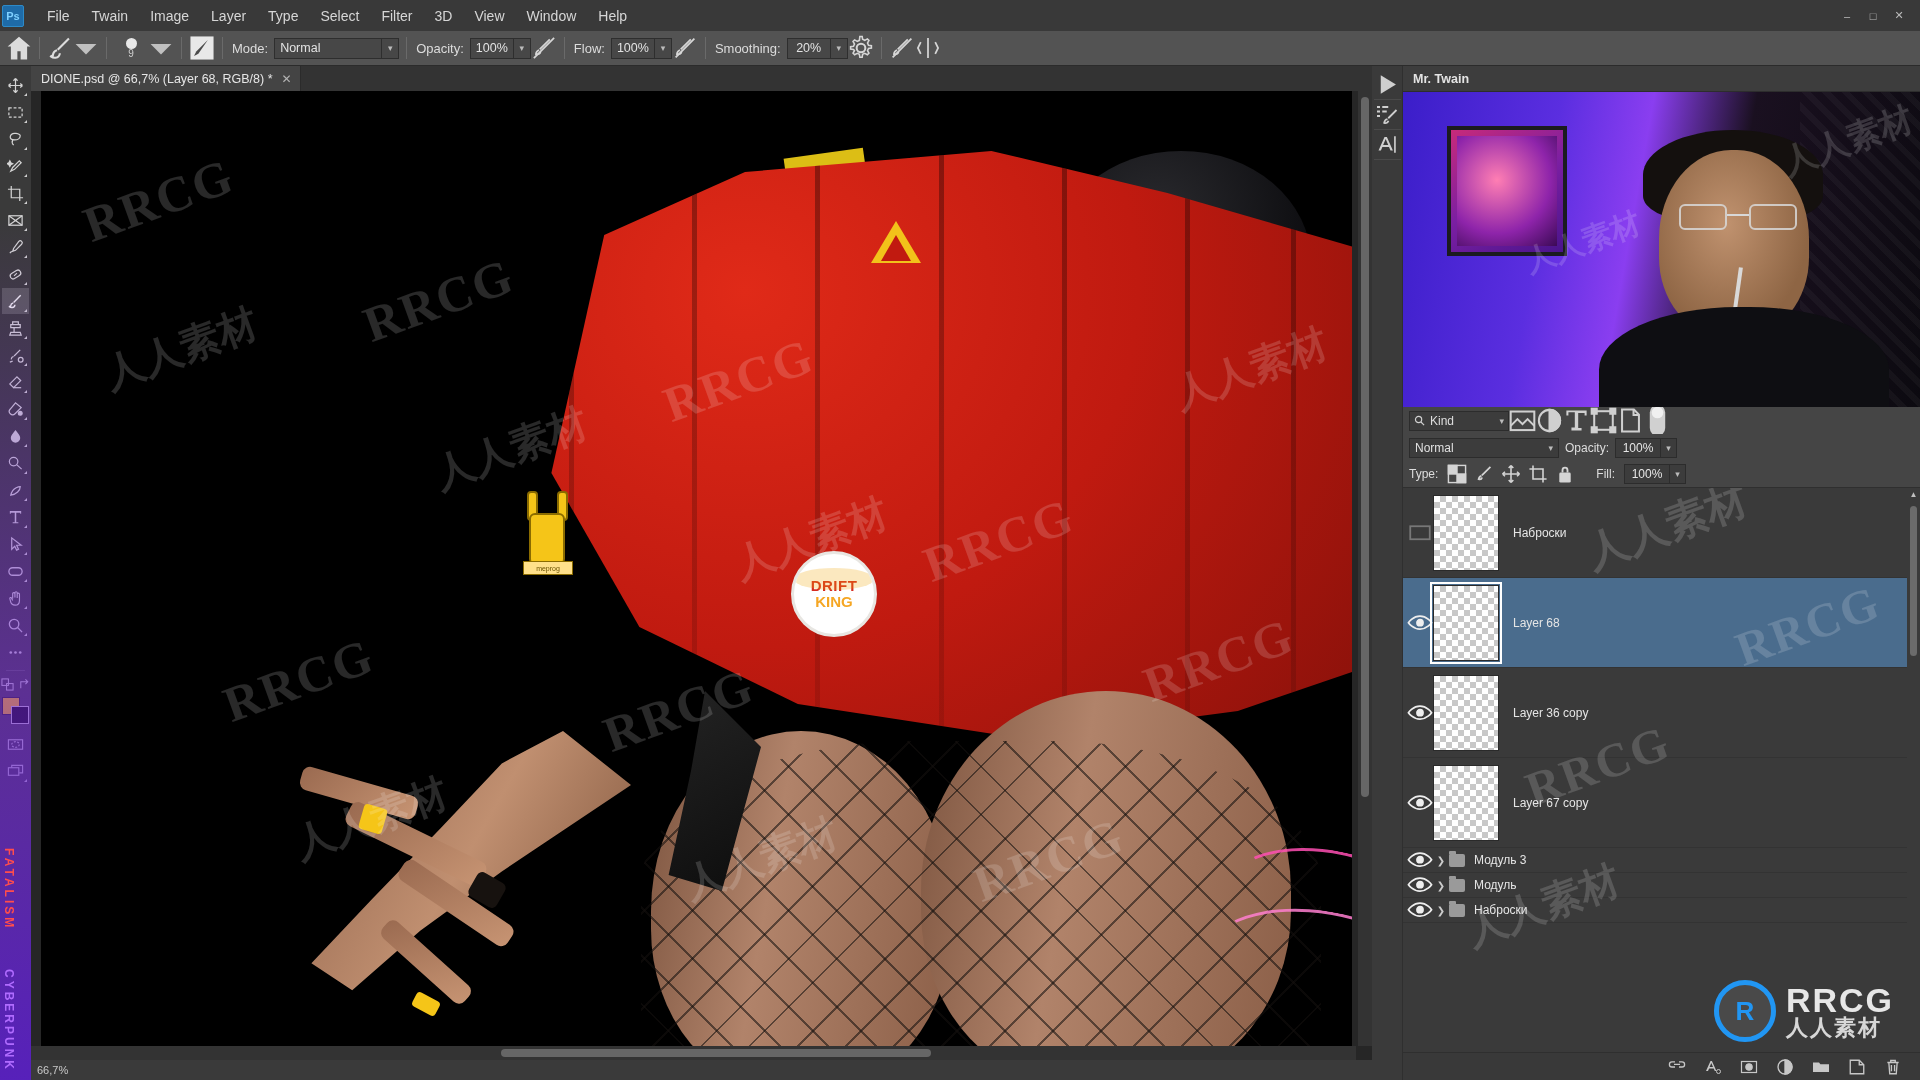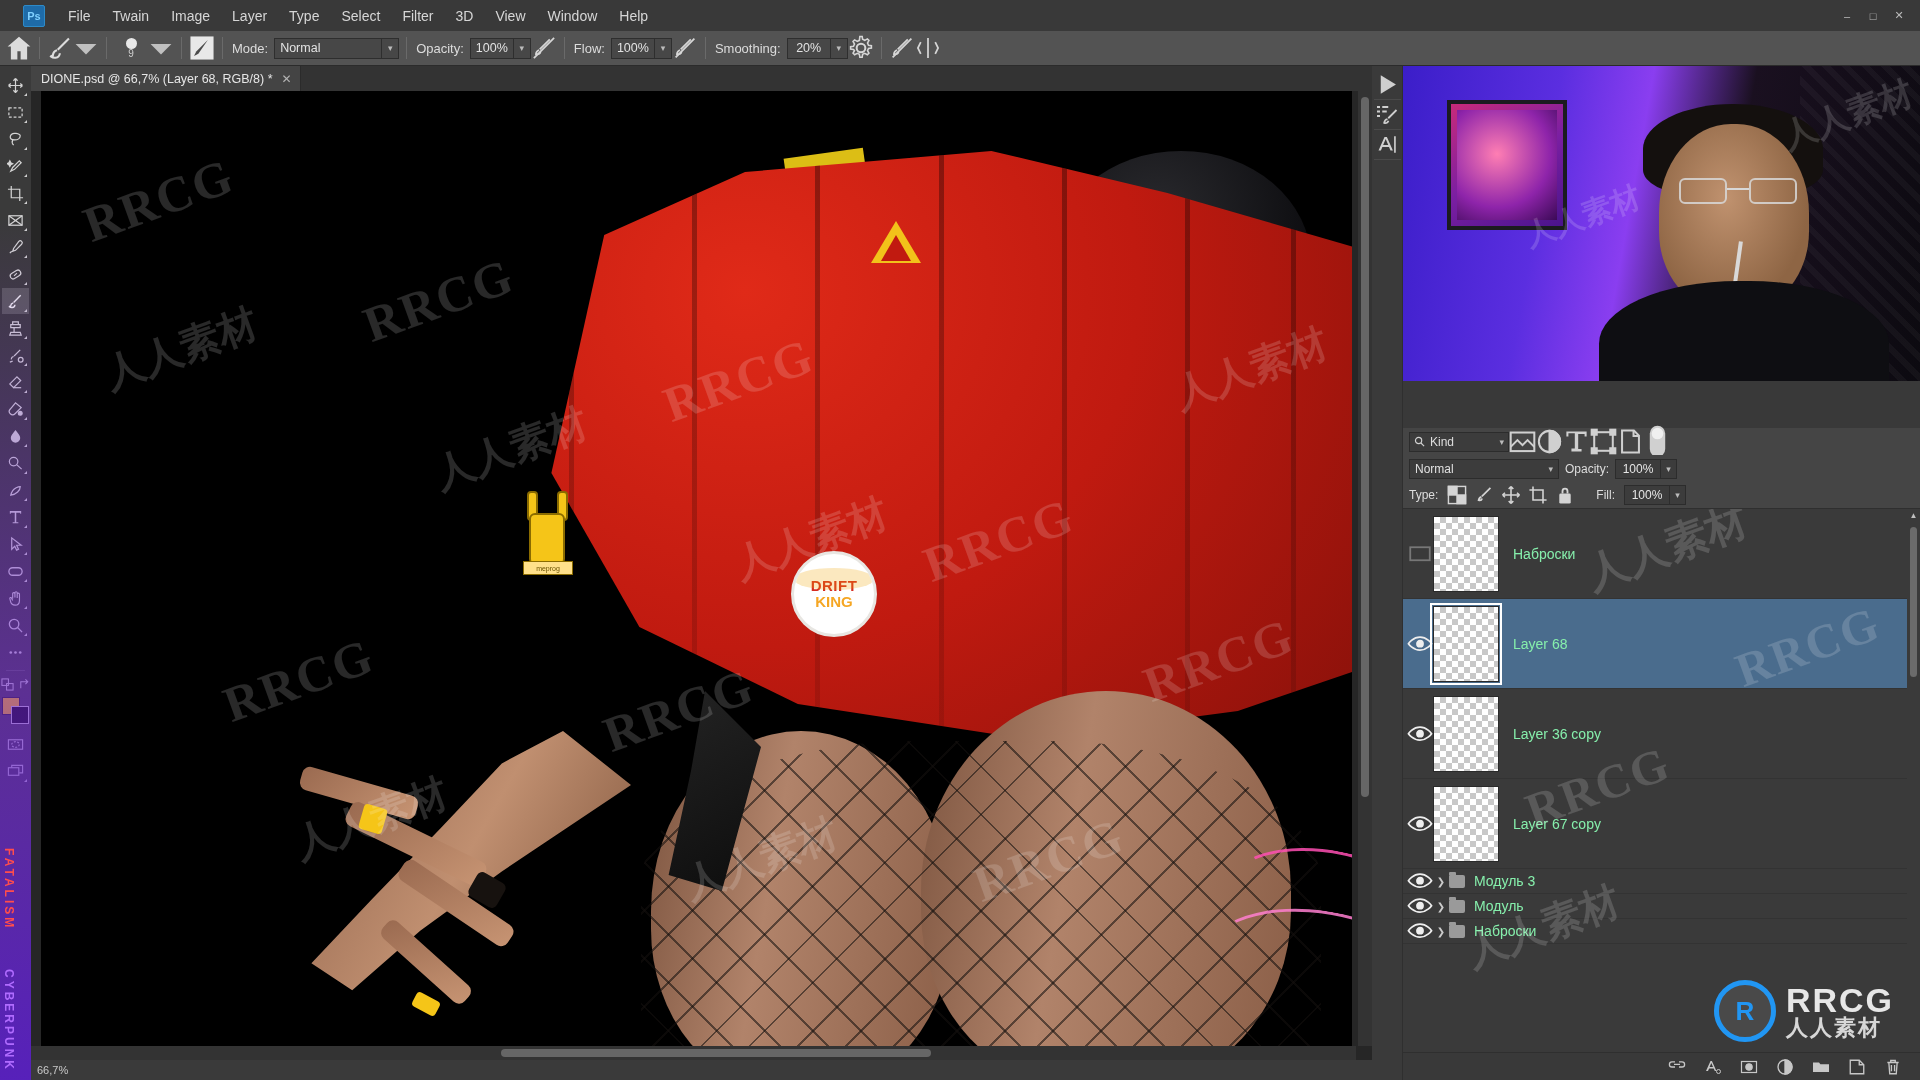--- a/index.html
+++ b/index.html
@@ -8,21 +8,21 @@
     background:#1f1f1f;
     font-family:"Liberation Sans", sans-serif;
     font-size:13px; color:#c8c8c8;
     position:relative;
   }
   .app { position:absolute; inset:0; display:flex; flex-direction:column; }
 
   
   .menubar {
     height:31px; background:#393939; display:flex; align-items:center;
-    padding-left:23px; flex:none; position:relative; z-index:20;
+    padding-left:2px; flex:none; position:relative; z-index:20;
   }
   .ps-logo {
     width:22px; height:22px; background:#1e6ba8; color:#7fd0ff;
     font-size:11px; font-weight:bold; display:flex; align-items:center;
     justify-content:center; border-radius:2px; margin-right:12px;
     border:1px solid #2d8ac7;
   }
   .menu-item { padding:3px 11px; font-size:14px; color:#d6d6d6; cursor:default; }
   .menubar-right { margin-left:auto; display:flex; align-items:center; padding-right:8px; }
   .win-btn { width:26px; height:20px; display:flex; align-items:center; justify-content:center; color:#bbb; font-size:11px;}
@@ -230,21 +230,21 @@
   .wc-mic { position:absolute; left:330px; top:175px; width:4px; height:85px; background:#d9d9d9; transform:rotate(8deg);}
   .wc-foam { position:absolute; right:0; top:0; width:120px; height:100%;
      background-image:repeating-linear-gradient(45deg, rgba(255,255,255,.035) 0 6px, transparent 6px 14px);}
 
   .tabrow { height:25px; background:#3a3a3a; display:flex; align-items:stretch; border-bottom:1px solid #2d2d2d;}
   .ptab { display:flex; align-items:center; padding:0 13px; font-size:12.5px; color:#b8b8b8;
      background:#333; border-right:1px solid #2b2b2b;}
   .ptab.active { background:#454545; color:#fff; font-weight:bold; }
   .tabrow .menuicon { margin-left:auto; width:28px; display:flex; align-items:center; justify-content:center; color:#c0c0c0;}
 
-  .filterrow { height:27px; display:flex; align-items:center; gap:0; padding:0 6px; background:#454545;margin-top:47px;}
+  .filterrow { height:27px; display:flex; align-items:center; gap:0; padding:0 6px; background:#454545;}
   .kindsel { display:flex; align-items:center; background:#3c3c3c; border:1px solid #2c2c2c;
      height:20px; padding:0 4px; gap:5px; width:100px; font-size:12px; color:#ddd;}
   .kindsel .car { margin-left:auto; font-size:9px; color:#bbb;}
   .fico { width:27px; height:22px; display:flex; align-items:center; justify-content:center; color:#d0d0d0;}
 
   .blendrow { height:27px; display:flex; align-items:center; padding:0 6px; gap:6px; background:#454545;}
   .blendsel { display:flex; align-items:center; background:#3c3c3c; border:1px solid #2c2c2c;
      height:20px; padding:0 5px; width:150px; font-size:12px; color:#e0e0e0;}
   .blendsel .car{ margin-left:auto; font-size:9px; color:#bbb;}
   .opalbl { font-size:12px; color:#ddd; }
@@ -262,21 +262,21 @@
   .lrow { display:flex; align-items:center; height:90px; border-bottom:1px solid #333; padding-left:4px;}
   .lrow.group { height:25px; }
   .lrow.selected { background:#4a6c8d; }
   .eye { width:26px; display:flex; align-items:center; justify-content:center; color:#ddd; flex:none;}
   .thumb-l { width:66px; height:76px; flex:none; margin-right:14px; border:1px solid #2a2a2a;
      background-image:
        linear-gradient(45deg,#c8c8c8 25%,transparent 25%,transparent 75%,#c8c8c8 75%),
        linear-gradient(45deg,#c8c8c8 25%,#fff 25%,#fff 75%,#c8c8c8 75%);
      background-size:12px 12px; background-position:0 0, 6px 6px;}
   .lrow.selected .thumb-l { outline:2px solid #fff; outline-offset:1px;}
-  .lname { font-size:14px; color:#86efac; }
+  .lname { font-size:12px; color:#e5e5e5; }
   .grp-arrow { width:16px; display:flex; justify-content:center; color:#ccc; font-size:10px; flex:none;}
   .folder { width:16px; height:13px; background:#9a9a9a; margin-right:9px; flex:none;
      border-radius:1px 2px 2px 2px; position:relative;}
   .folder::before{content:"";position:absolute;left:0;top:-3px;width:7px;height:3px;background:#9a9a9a;border-radius:1px 1px 0 0;}
   .panel-scroll { position:absolute; right:0; top:0; bottom:0; width:13px; background:#3a3a3a;}
   .panel-scroll .ps-thumb{ position:absolute; top:18px; left:3px; width:7px; height:150px; background:#6b6b6b; border-radius:4px;}
   .panel-scroll .ps-arrow{ position:absolute; top:2px; left:0; right:0; text-align:center; font-size:8px; color:#c0c0c0;}
 
   .layer-footer { height:28px; background:#393939; display:flex; align-items:center;
      justify-content:flex-end; gap:18px; padding-right:18px; border-top:1px solid #2f2f2f;}
@@ -706,20 +706,23 @@
         <div class="rail-icon">
           <svg viewBox="0 0 18 18" fill="#cfcfcf">
               <path d="M3 13 7 4h1.6l4 9h-1.6l-1-2.4H5.6L4.6 13zM6.1 9.4h3.4L7.8 5.3z"></path>
               <rect x="13.4" y="3.5" width="1.1" height="11"></rect>
             </svg>
         </div>
       </div>
 
       <div class="panels">
 
+        <div class="webcam-head">
+          <span>Mr. Twain</span>
+        </div>
         <div class="webcam">
           <div class="wc-foam"></div>
           <div class="wc-wallart">
               <div class="inner"></div>
             </div>
           <div class="wc-hair"></div>
           <div class="wc-face"></div>
           <div class="wc-glass">
             <div class="lens l1"></div>
               <div class="lens l2"></div>

